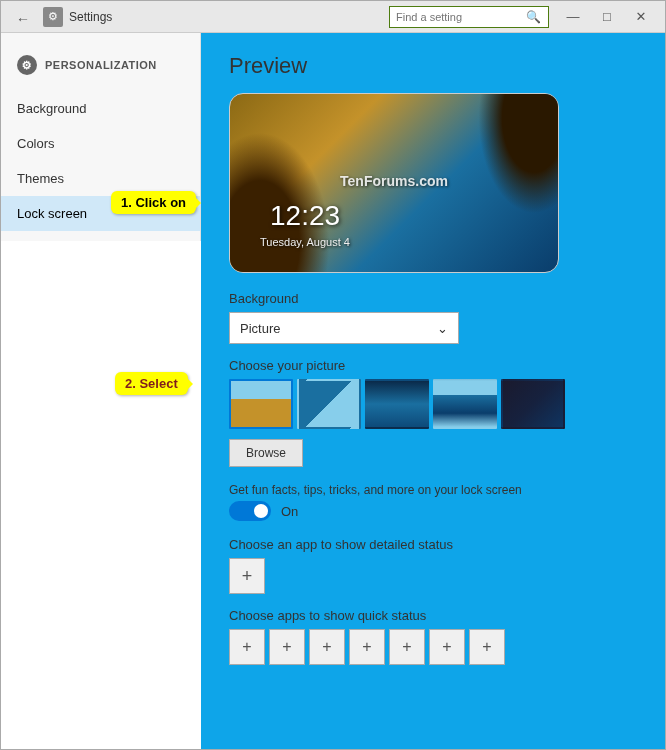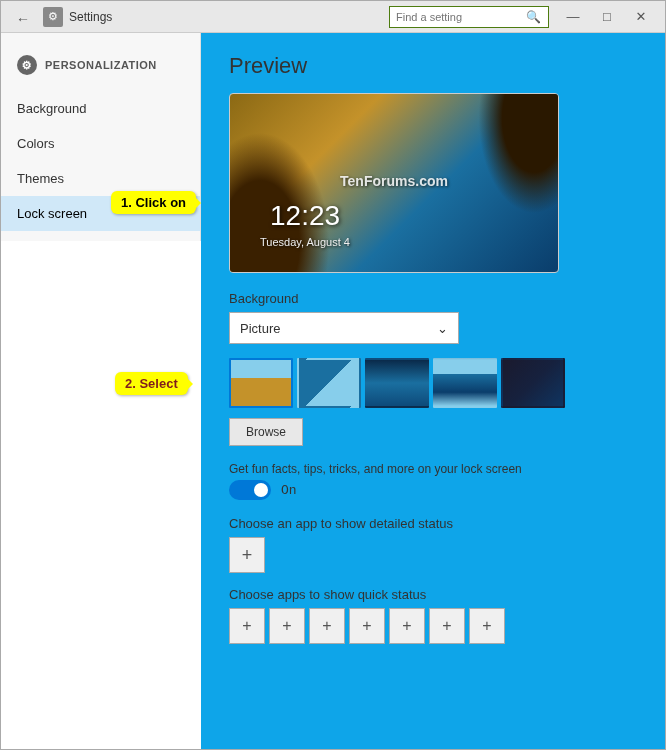--- a/index.html
+++ b/index.html
@@ -118,21 +118,21 @@
     .section-title {
       font-size: 22px;
       font-weight: 300;
       color: #333;
       margin-bottom: 14px;
     }
     .preview-box {
       width: 330px;
       height: 180px;
       background: linear-gradient(135deg, #8B6914 0%, #c4922a 30%, #1a6fa0 60%, #0a3d6b 100%);
-      border-radius: 4px;
+      border-radius: 14px;
       position: relative;
       overflow: hidden;
       margin-bottom: 18px;
       border: 1px solid #ccc;
     }
     .preview-cave-left {
       position: absolute;
       left: 0; bottom: 0;
       width: 100px; height: 140px;
       background: radial-gradient(ellipse at 30% 80%, #3a2000 40%, transparent 70%);
@@ -237,21 +237,21 @@
     .toggle-switch::after {
       content: '';
       position: absolute;
       right: 3px;
       top: 3px;
       width: 14px;
       height: 14px;
       background: #fff;
       border-radius: 50%;
     }
-    .toggle-label { font-size: 13px; color: #333; font-family: Liberation Mono, monospace; }
+    .toggle-label { font-size: 13px; color: #333; }
     .plus-btn {
       width: 36px;
       height: 36px;
       border: 1px solid #aaa;
       background: #f0f0f0;
       display: flex;
       align-items: center;
       justify-content: center;
       cursor: pointer;
       font-size: 18px;
@@ -395,20 +395,21 @@
       </div>
 
       
       <div class="label-text">Background</div>
       <div class="dropdown">
         <span>Picture</span>
         <span>⌄</span>
       </div>
 
       
+      <div class="label-text">Choose your picture</div>
       <div class="picture-grid">
         <div class="picture-thumb thumb-1 selected"></div>
         <div class="picture-thumb thumb-2"></div>
         <div class="picture-thumb thumb-3"></div>
         <div class="picture-thumb thumb-4"></div>
         <div class="picture-thumb thumb-5"></div>
       </div>
       <button class="browse-btn">Browse</button>
 
       

